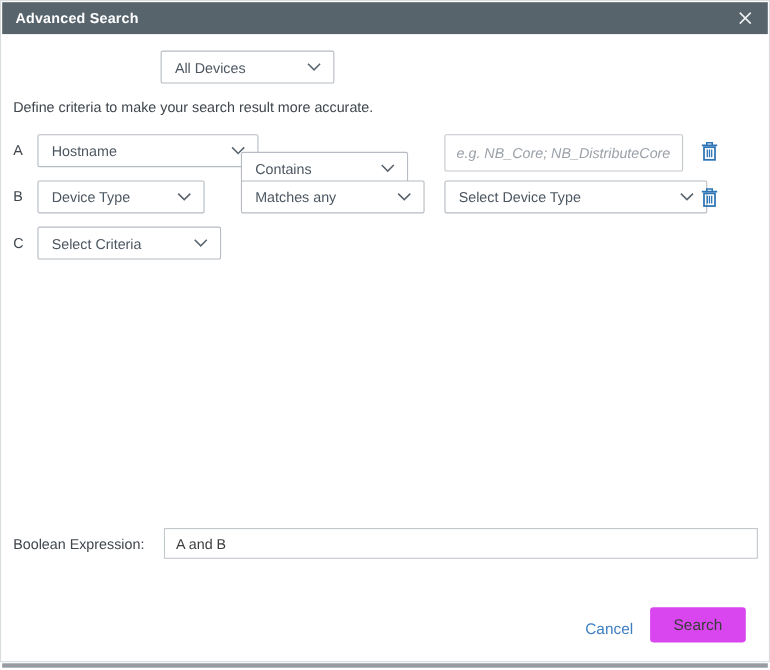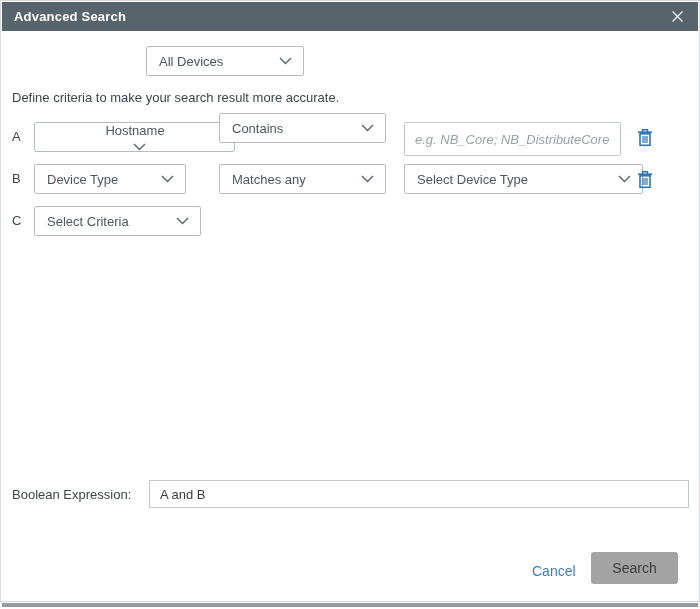--- a/index.html
+++ b/index.html
@@ -109,21 +109,21 @@
     outline:none;
   }
   .cancel-link{
     position:absolute;
     color:#3D7EC0;
     font-size:14px;
     cursor:pointer;
   }
   .search-btn{
     position:absolute;
-    background:#a3a3a3;
+    background:#d946ef;
     color:#3c3c3c;
     border:none;
     border-radius:3px;
     font-size:14px;
     font-family:"Liberation Sans","DejaVu Sans",sans-serif;
     cursor:pointer;
   }
 </style>
 </head>
 <body>
@@ -142,27 +142,27 @@
   <div class="selectbox" style="left:145px;top:45px;width:158px;">
     <span class="val">All Devices</span>
     <svg width="13" height="8" viewBox="0 0 13 8">
         <path d="M1 1 L6.5 6.5 L12 1" stroke="#5a646d" stroke-width="1.4" fill="none"></path>
       </svg>
   </div>
 
   <div class="lbl" style="left:11px;top:89px;">Define criteria to make your search result more accurate.</div>
 
   <div class="row-letter" style="left:11px;top:128px;">A</div>
-  <div class="selectbox" style="left:33px;top:121px;width:201px;flex-direction:column;">
+  <div class="selectbox" style="left:33px;top:121px;width:201px;">
     <span class="val">Hostname</span>
     <svg width="13" height="8" viewBox="0 0 13 8">
         <path d="M1 1 L6.5 6.5 L12 1" stroke="#5a646d" stroke-width="1.4" fill="none"></path>
       </svg>
   </div>
-  <div class="selectbox" style="left:218px;top:112px;width:167px;">
+  <div class="selectbox" style="left:218px;top:137px;width:152px;">
     <span class="val">Contains</span>
     <svg width="13" height="8" viewBox="0 0 13 8">
         <path d="M1 1 L6.5 6.5 L12 1" stroke="#5a646d" stroke-width="1.4" fill="none"></path>
       </svg>
   </div>
   <input class="textinput" style="left: 403px; top: 121px; width: 217px;" type="text" placeholder="e.g. NB_Core; NB_DistributeCore">
   <div class="trash" style="left:634px;top:125px;">
     <svg width="16" height="19" viewBox="0 0 16 19">
       <path d="M1 4.2 H15" stroke="#2E75B6" stroke-width="1.6" fill="none"></path>
       <path d="M5.5 4 V1.8 H10.5 V4" stroke="#2E75B6" stroke-width="1.4" fill="none"></path>

